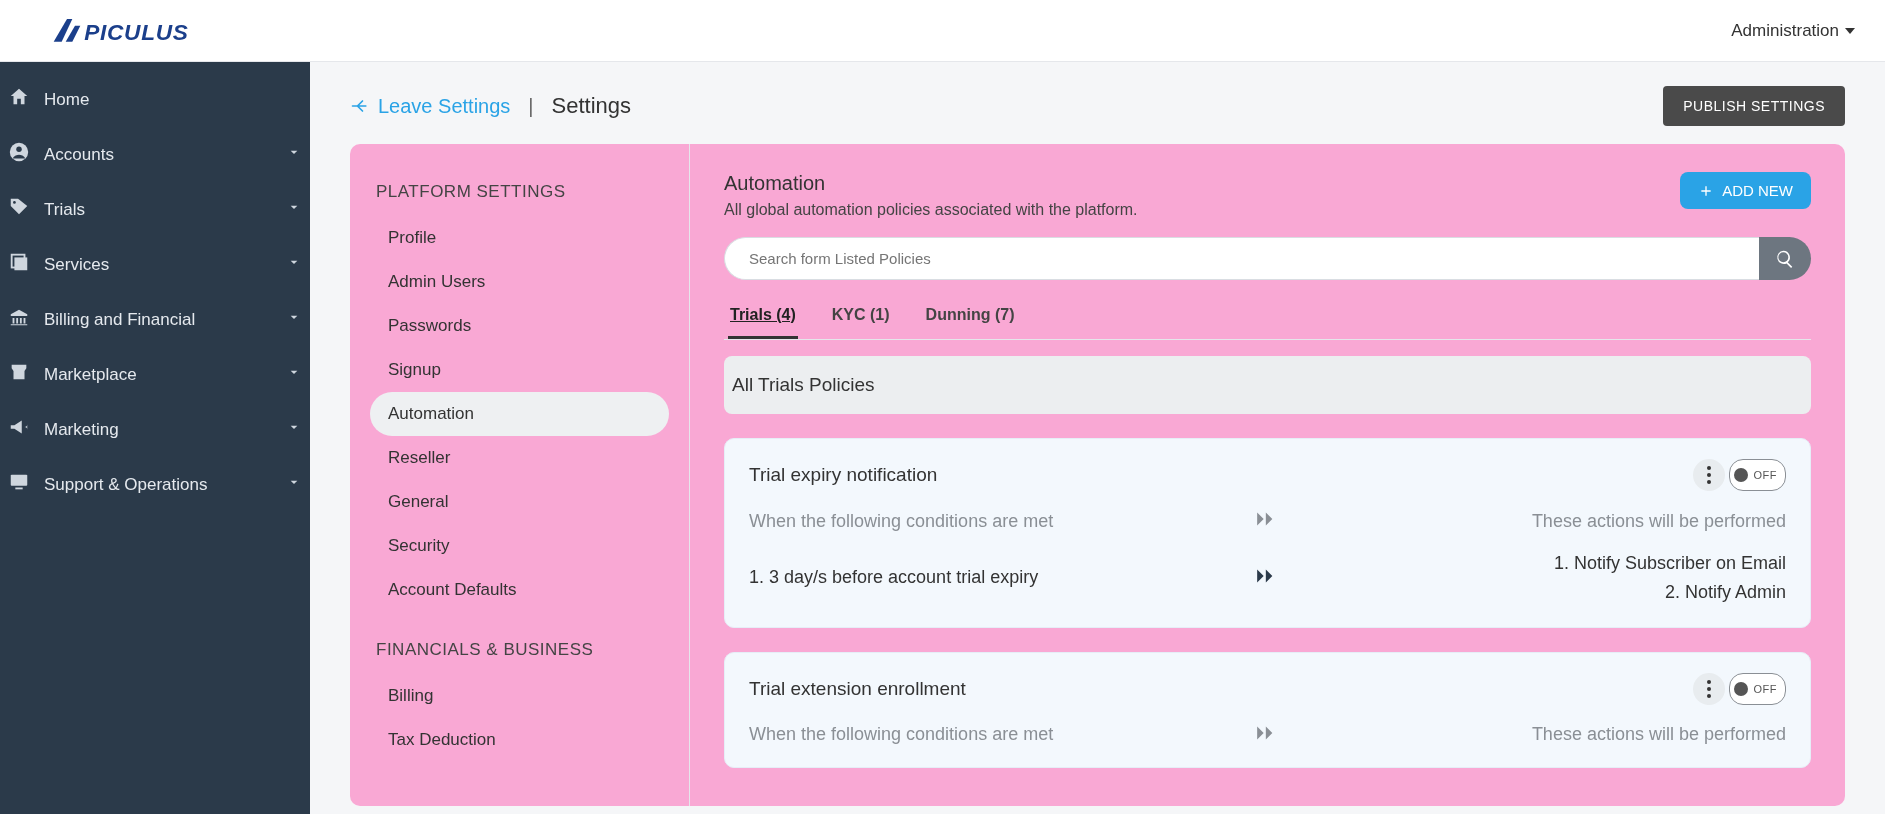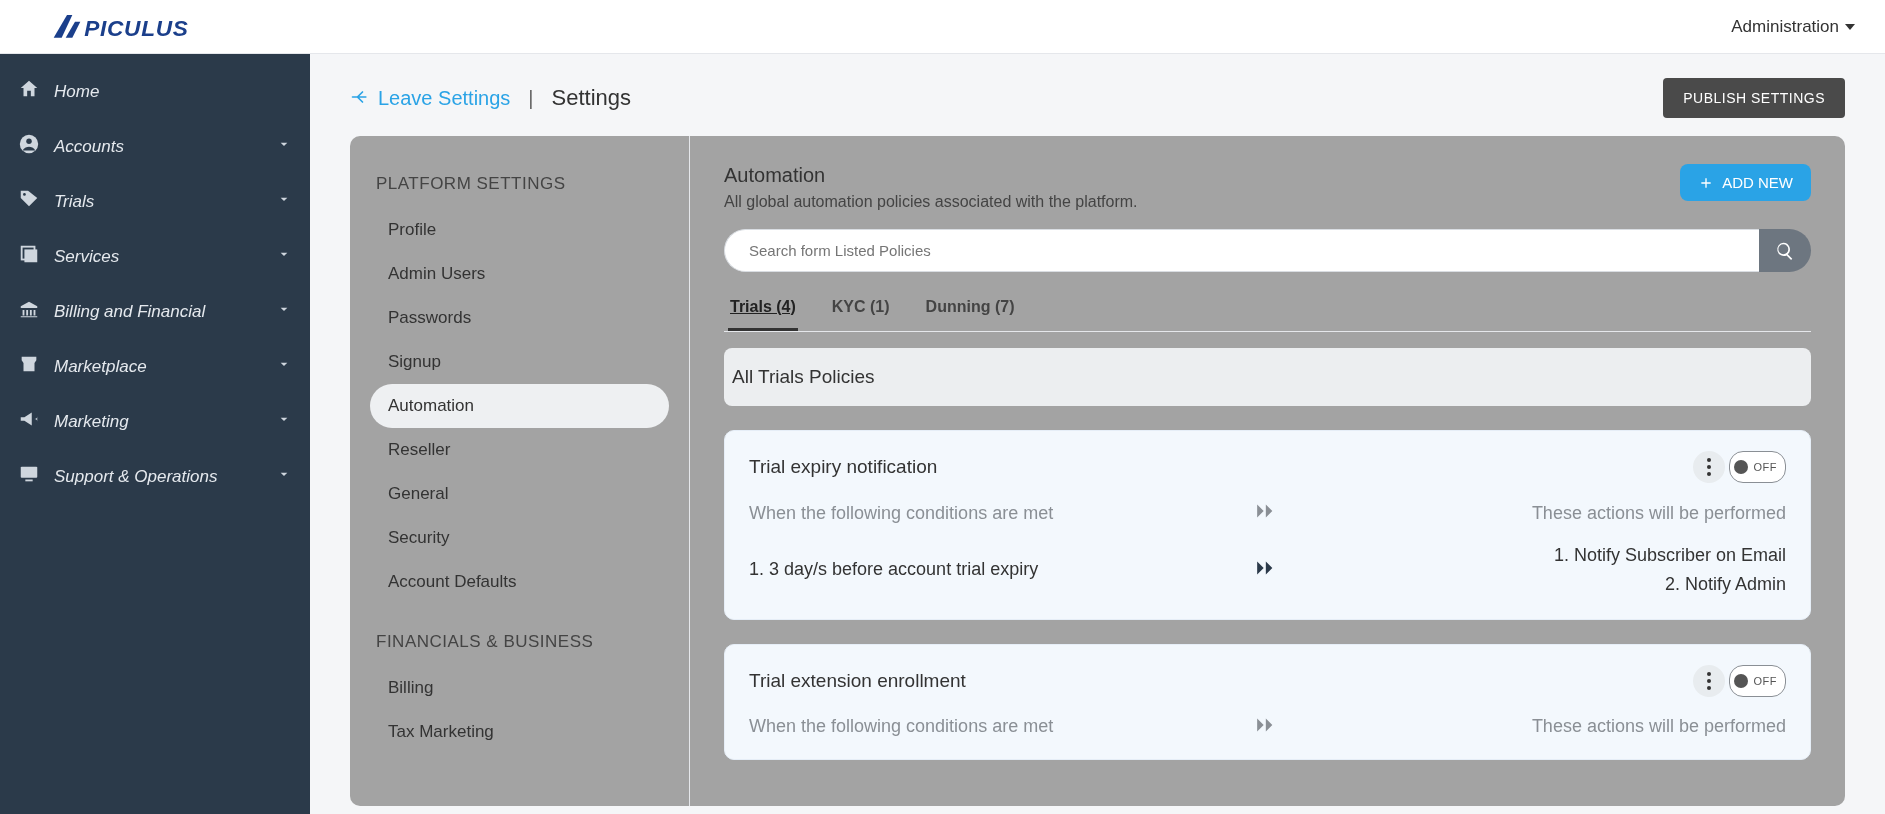--- a/index.html
+++ b/index.html
@@ -1,47 +1,47 @@
 <!DOCTYPE html>
 <html><head>
 <meta charset="utf-8">
 <style>
   * { box-sizing: border-box; margin: 0; padding: 0; }
   html, body { height: 100%; font-family: "Segoe UI", Arial, sans-serif; color: #333; background: #f5f6f8; }
   body { display: flex; flex-direction: column; width: 1885px; height: 814px; overflow: hidden; }
 
   
-  .topbar { height: 54px; background: #ffffff; border-bottom: 1px solid #e5e7eb; display: flex; align-items: center; justify-content: space-between; padding: 0 30px 0 24px; }
+  .topbar { height: 62px; background: #ffffff; border-bottom: 1px solid #e5e7eb; display: flex; align-items: center; justify-content: space-between; padding: 0 30px 0 24px; }
   .logo { display: flex; align-items: center; gap: 4px; font-weight: 700; font-size: 32px; color: #1b3f8b; letter-spacing: 1px; font-style: italic; }
   .logo svg { height: 32px; }
   .admin-link { font-size: 17px; color: #333; display: flex; align-items: center; gap: 6px; cursor: pointer; }
   .caret { width: 0; height: 0; border-left: 5px solid transparent; border-right: 5px solid transparent; border-top: 6px solid #333; }
 
   
   .shell { flex: 1; display: flex; min-height: 0; }
 
   
   .sidebar { width: 310px; background: #2b3a4a; color: #e5e9ee; display: flex; flex-direction: column; padding-top: 10px; font-size: 17px; }
-  .side-item { display: flex; align-items: center; justify-content: space-between; padding: 14px 18px; cursor: pointer; font-style: italic; }
+  .side-item { display: flex; align-items: center; justify-content: space-between; padding: 14px 8px; cursor: pointer; }
   .side-item .lbl { display: flex; align-items: center; gap: 14px; }
   .chev { display:inline-block; transform: rotate(0deg); }
   .chev svg { width: 16px; height: 16px; fill: #cfd6de; }
   .ico svg { width: 22px; height: 22px; fill: #cfd6de; }
 
   
   .main { flex: 1; display: flex; flex-direction: column; min-width: 0; }
   .header-row { display: flex; align-items: center; justify-content: space-between; padding: 24px 40px 18px 40px; }
   .crumbs { display: flex; align-items: center; gap: 18px; font-size: 20px; }
-  .leave { color: #2aa3e6; display: flex; align-items: flex-start; gap: 8px; cursor: pointer; }
+  .leave { color: #2aa3e6; display: flex; align-items: center; gap: 8px; cursor: pointer; }
   .leave svg { width: 20px; height: 20px; stroke: #2aa3e6; fill: none; stroke-width: 2; }
   .sep { color: #666; }
   .title { font-size: 22px; color: #333; }
   .publish-btn { background: #4a4a4a; color: #fff; border: none; padding: 12px 20px; border-radius: 4px; font-size: 14px; letter-spacing: 0.5px; cursor: pointer; }
 
-  .panel { margin: 0 40px 8px 40px; background: #a3a3a3; border-radius: 10px; display: flex; flex: 1; overflow: hidden; min-height: 0; }
+  .panel { margin: 0 40px 8px 40px; background: #f9a8d4; border-radius: 10px; display: flex; flex: 1; overflow: hidden; min-height: 0; }
 
   
   .settings-nav { width: 340px; border-right: 1px solid #e5e7eb; padding: 30px 20px; overflow-y: auto; }
   .settings-nav h4 { font-size: 17px; font-weight: 500; color: #444; letter-spacing: 0.5px; margin: 8px 6px 14px 6px; }
   .settings-nav .gap { height: 20px; }
   .settings-link { display: block; padding: 12px 18px; border-radius: 22px; font-size: 17px; color: #333; cursor: pointer; }
   .settings-link.active { background: #eef0f2; }
 
   
   .content { flex: 1; padding: 28px 34px; overflow-y: auto; min-width: 0; }
@@ -231,21 +231,21 @@
         <div class="settings-link">Passwords</div>
         <div class="settings-link">Signup</div>
         <div class="settings-link active">Automation</div>
         <div class="settings-link">Reseller</div>
         <div class="settings-link">General</div>
         <div class="settings-link">Security</div>
         <div class="settings-link">Account Defaults</div>
         <div class="gap"></div>
         <h4>FINANCIALS &amp; BUSINESS</h4>
         <div class="settings-link">Billing</div>
-        <div class="settings-link">Tax Marketing</div>
+        <div class="settings-link">Tax Deduction</div>
       </div>
 
       <div class="content">
 
         <div class="content-head">
           <div class="txt">
             <h3>Automation</h3>
             <p>All global automation policies associated with the platform.</p>
           </div>
           <button class="add-btn">

